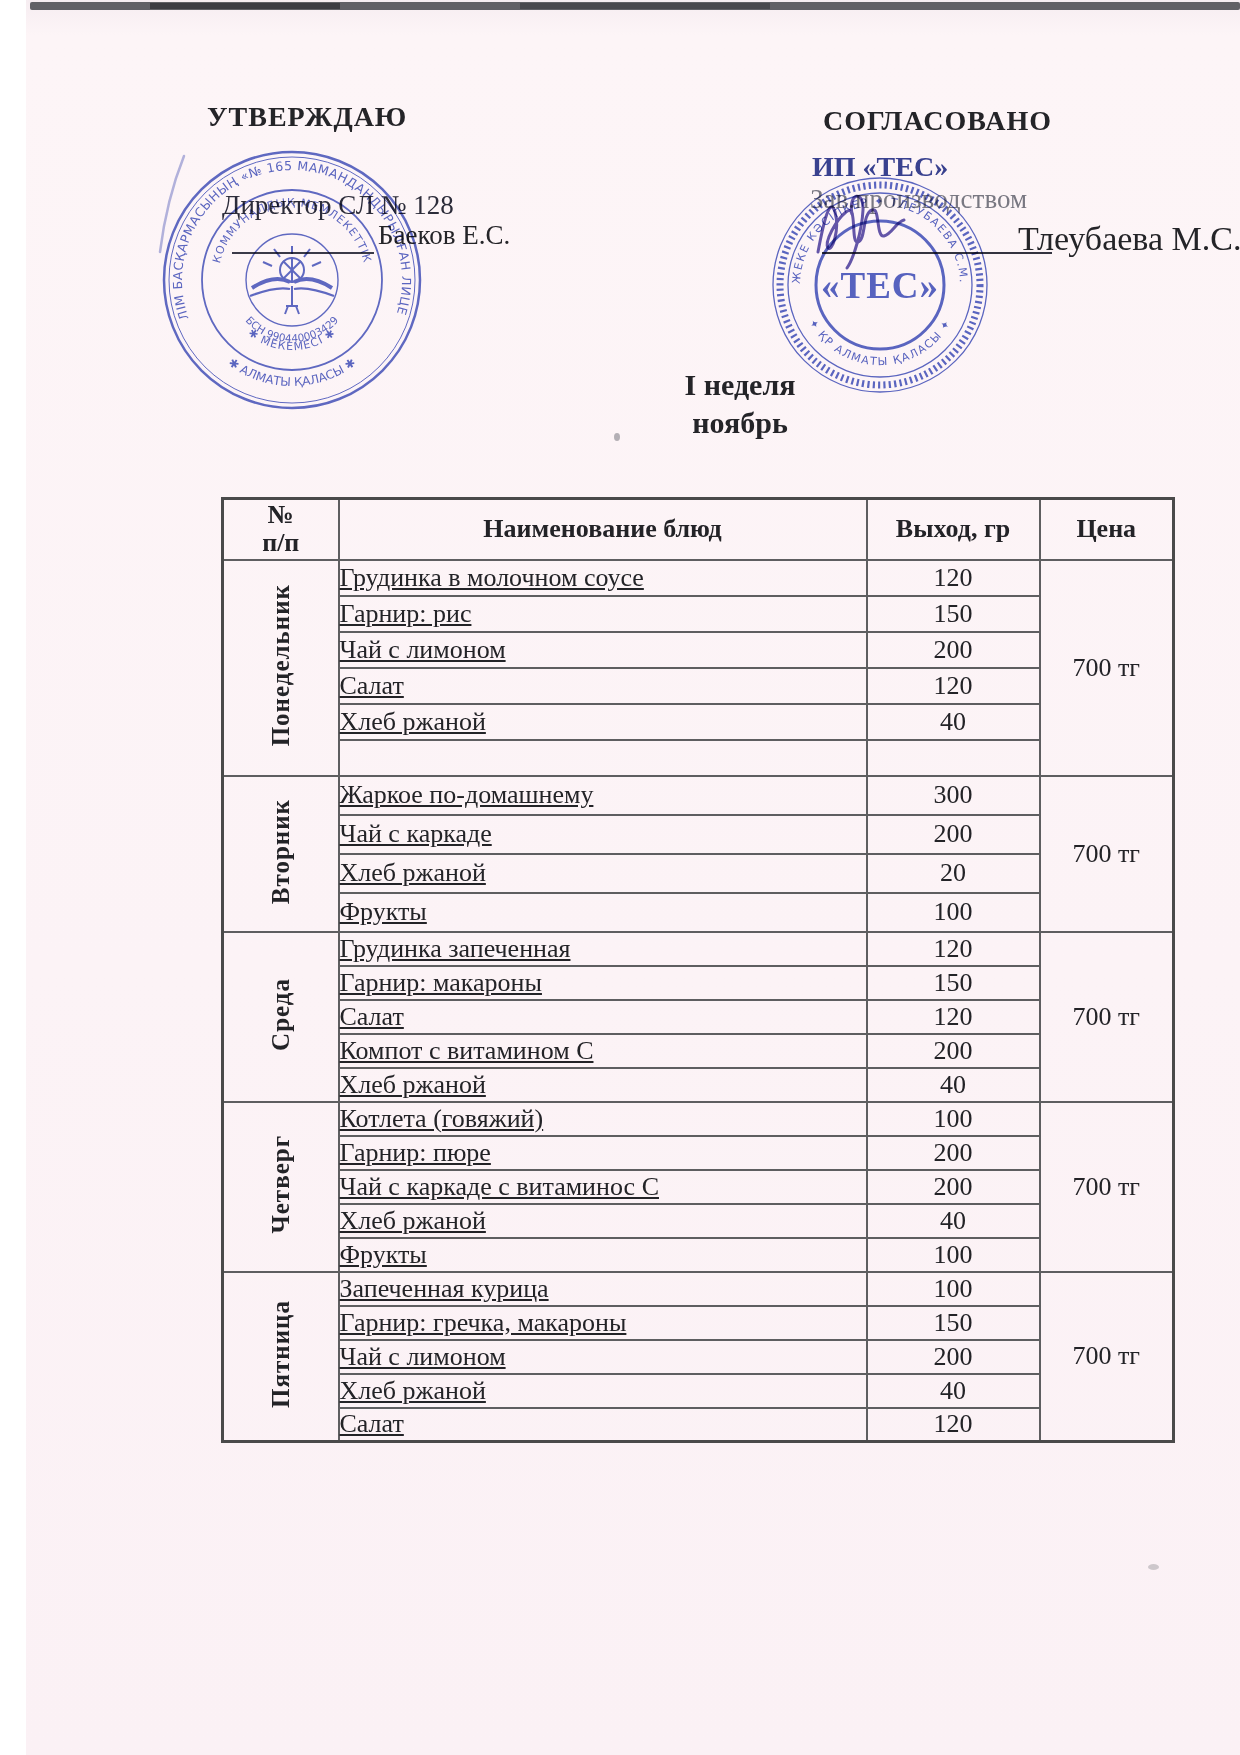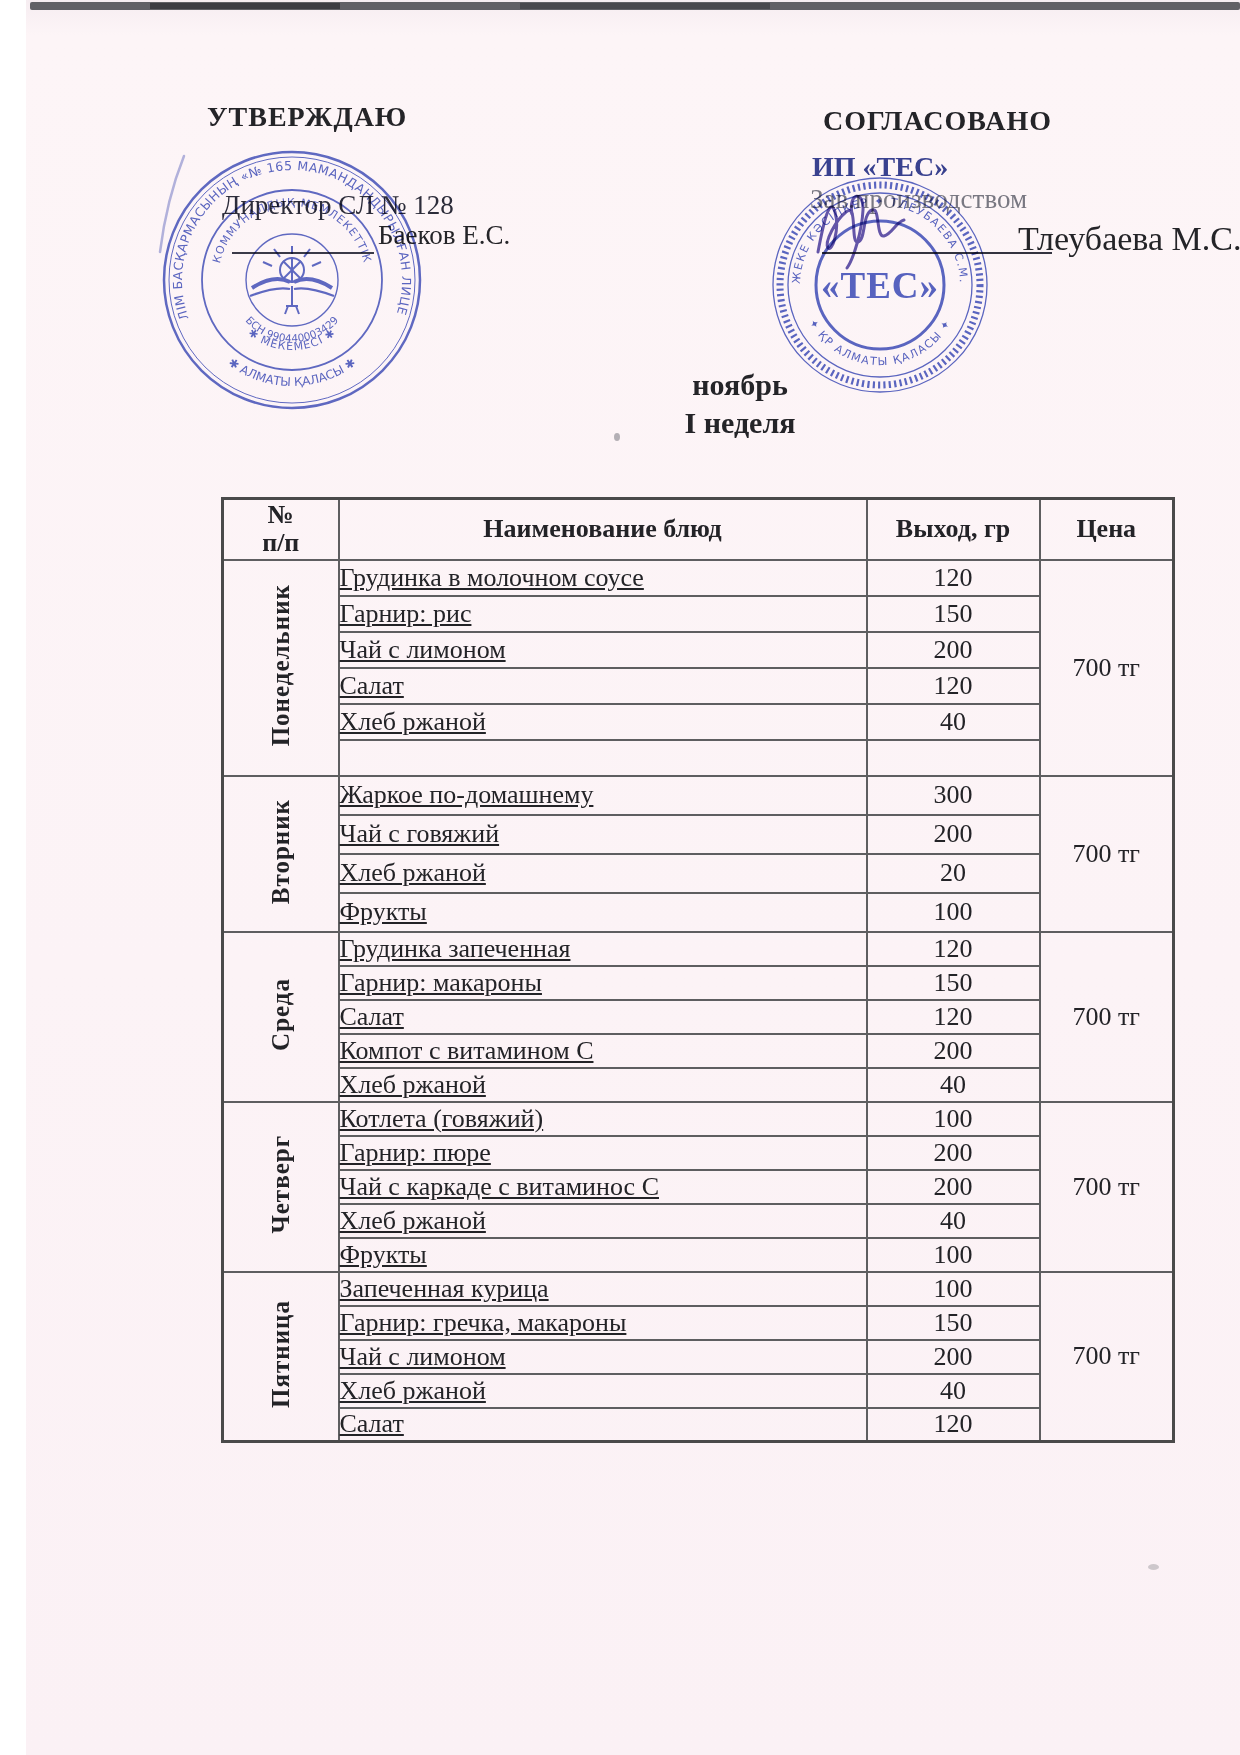--- a/index.html
+++ b/index.html
@@ -142,22 +142,22 @@
     <g stroke="#4a3da0" stroke-width="3" fill="none" stroke-linecap="round" opacity="0.85">
       <path d="M 28,72 C 34,40 40,16 45,32 C 50,50 42,72 38,68 C 34,62 46,40 56,32 C 68,22 60,64 68,62 C 76,60 72,34 82,30 C 90,26 86,58 94,56 C 102,54 106,42 114,40"></path>
       <path d="M 62,34 C 58,12 74,10 73,30 C 72,50 64,78 57,88"></path>
     </g>
   </svg>
   <svg class="sig sig-left" width="60" height="110" viewBox="0 0 60 110">
     <path d="M 36,6 C 24,36 16,70 12,102" stroke="#8089cf" stroke-width="2.5" fill="none" stroke-linecap="round" opacity="0.6"></path>
   </svg>
 
   <div class="doc-title">
+    <div>I неделя</div>
     <div>ноябрь</div>
-    <div>I неделя</div>
   </div>
 
   <table class="menu">
     <colgroup>
         <col style="width:116px">
         <col style="width:528px">
         <col style="width:173px">
         <col style="width:134px">
       </colgroup>
     <tbody>
@@ -198,21 +198,21 @@
           <td class="wt"></td>
         </tr>
 
     <tr class="tue">
       <td class="day" rowspan="4"><span class="vtext">Вторник</span></td>
       <td class="dish">Жаркое по-домашнему</td>
       <td class="wt">300</td>
       <td class="price" rowspan="4">700 тг</td>
     </tr>
     <tr class="tue">
-          <td class="dish">Чай с говяжий</td>
+          <td class="dish">Чай с каркаде</td>
           <td class="wt">200</td>
         </tr>
     <tr class="tue">
           <td class="dish">Хлеб ржаной</td>
           <td class="wt">20</td>
         </tr>
     <tr class="tue">
           <td class="dish">Фрукты</td>
           <td class="wt">100</td>
         </tr>

